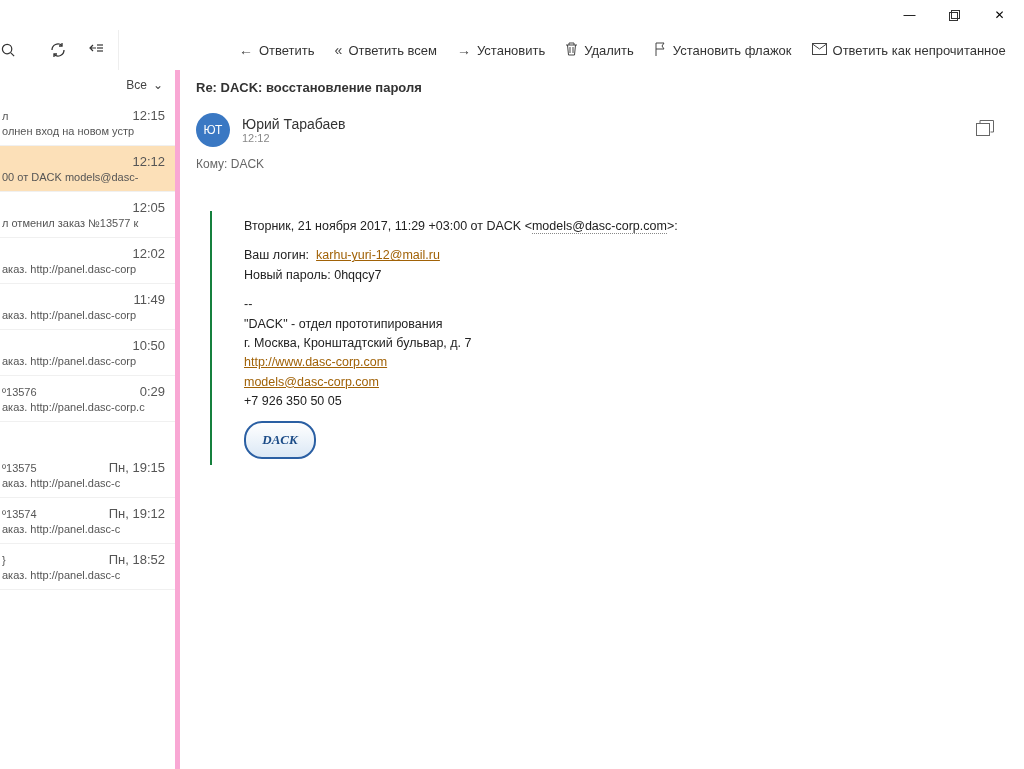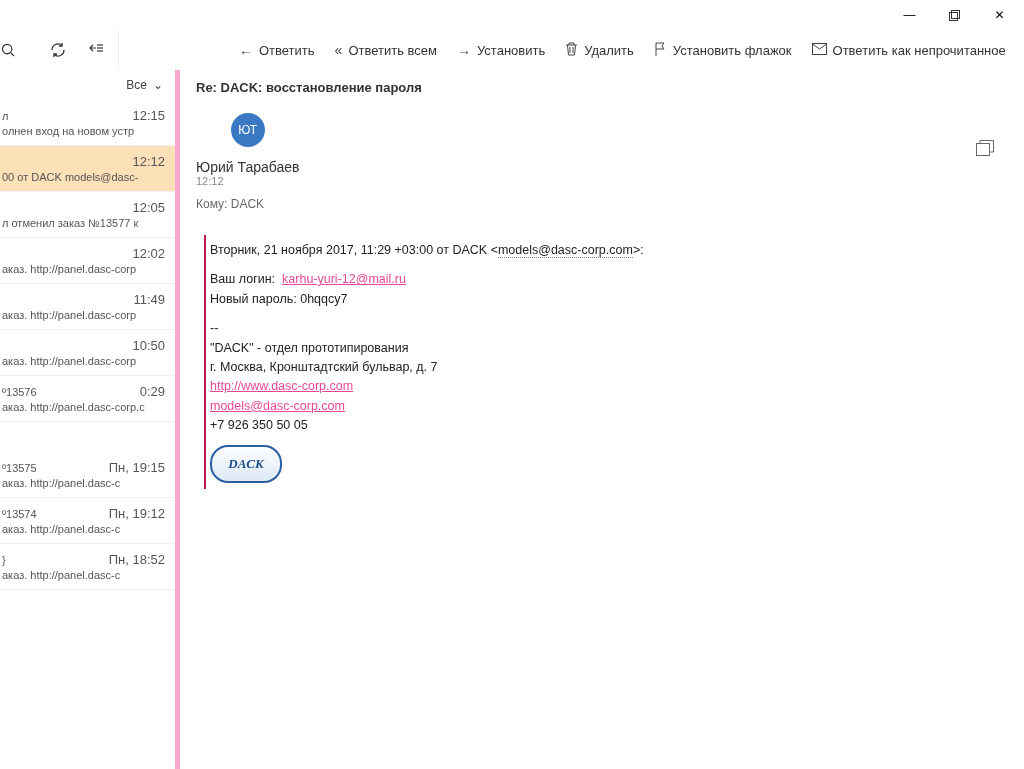--- a/index.html
+++ b/index.html
@@ -18,28 +18,28 @@
 .filter-row { display: flex; justify-content: flex-end; align-items: center; padding: 8px 12px; font-size: 12px; color: #444; gap: 6px; }
 .mail-item { padding: 8px 10px 8px 2px; border-bottom: 1px solid #f0f0f0; cursor: pointer; }
 .mail-item.selected { background: #fce0b8; }
 .mail-row { display: flex; justify-content: space-between; align-items: flex-start; }
 .mail-time { font-size: 13px; color: #555; white-space: nowrap; }
 .mail-sub { font-size: 11px; color: #555; margin-top: 2px; white-space: nowrap; overflow: hidden; text-overflow: ellipsis; }
 .mail-group { padding: 8px 10px 4px 2px; }
 .reader { flex: 1; padding: 10px 30px 20px 16px; overflow-y: auto; }
 .subject { font-size: 13px; font-weight: 600; color: #333; margin-bottom: 18px; }
 .header-row { display: flex; align-items: center; justify-content: space-between; margin-bottom: 10px; }
-.sender-block { display: flex; align-items: center; gap: 12px; flex-direction: column; }
+.sender-block { display: flex; align-items: center; gap: 12px; }
 .avatar { width: 34px; height: 34px; border-radius: 50%; background: #3a78c3; color: #fff; display: flex; align-items: center; justify-content: center; font-size: 12px; }
 .sender-name { font-size: 14px; font-weight: 400; color: #333; }
 .sender-time { font-size: 11px; color: #888; }
 .new-window { font-size: 16px; color: #666; cursor: pointer; }
-.to-row { font-size: 12px; color: #666; margin-bottom: 24px; }
-.body { border-left: 2px solid #be185d; padding: 6px 0 6px 4px; margin-left: 8px; font-size: 12.5px; color: #222; line-height: 1.55; }
-.body a { color: #ec4899; text-decoration: underline; }
+.to-row { font-size: 12px; color: #666; margin-bottom: 40px; }
+.body { border-left: 2px solid #15803d; padding: 6px 0 6px 32px; margin-left: 14px; font-size: 12.5px; color: #222; line-height: 1.55; }
+.body a { color: #a16207; text-decoration: underline; }
 .body .dash { border-bottom: 1px dotted #888; }
 .body .logo { margin-top: 10px; width: 72px; height: 38px; border-radius: 18px; border: 2px solid #2a5fa3; display: flex; align-items: center; justify-content: center; background: linear-gradient(#fff,#dbe8f5); }
 .body .logo span { font-family: serif; font-style: italic; font-weight: bold; color: #1b4b87; font-size: 13px; }
 .win-icon { display:inline-block; vertical-align:middle; }
 </style>
 </head>
 <body>
 
 <div class="titlebar">
   <button>—</button>

